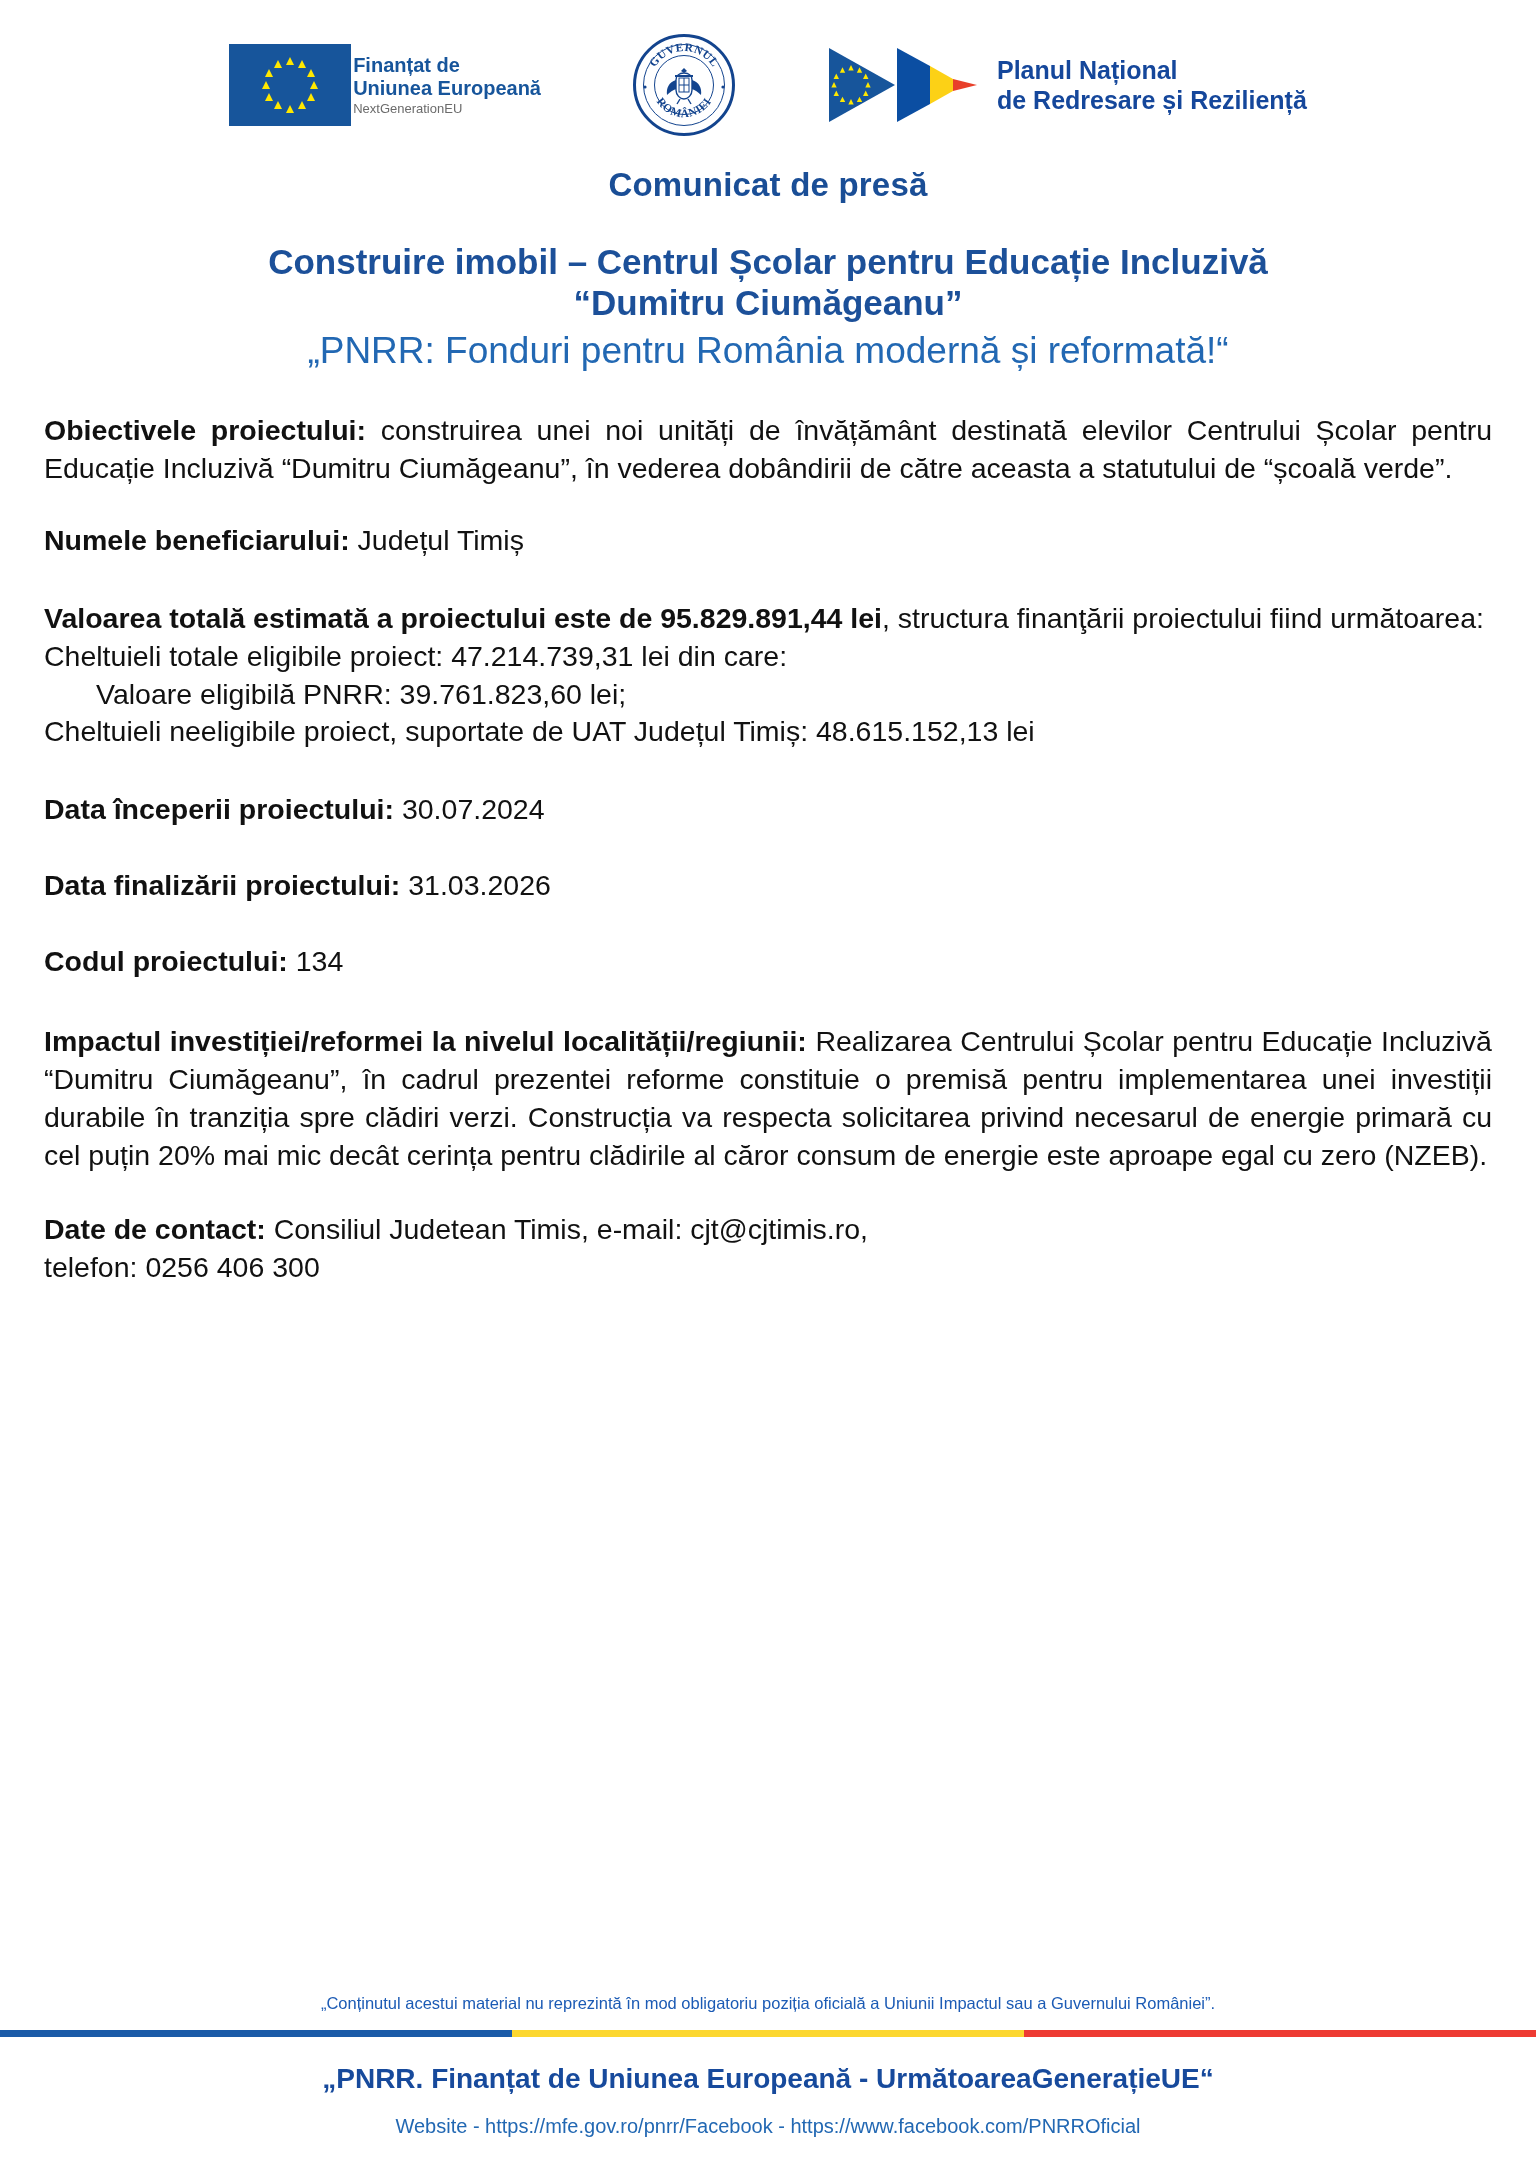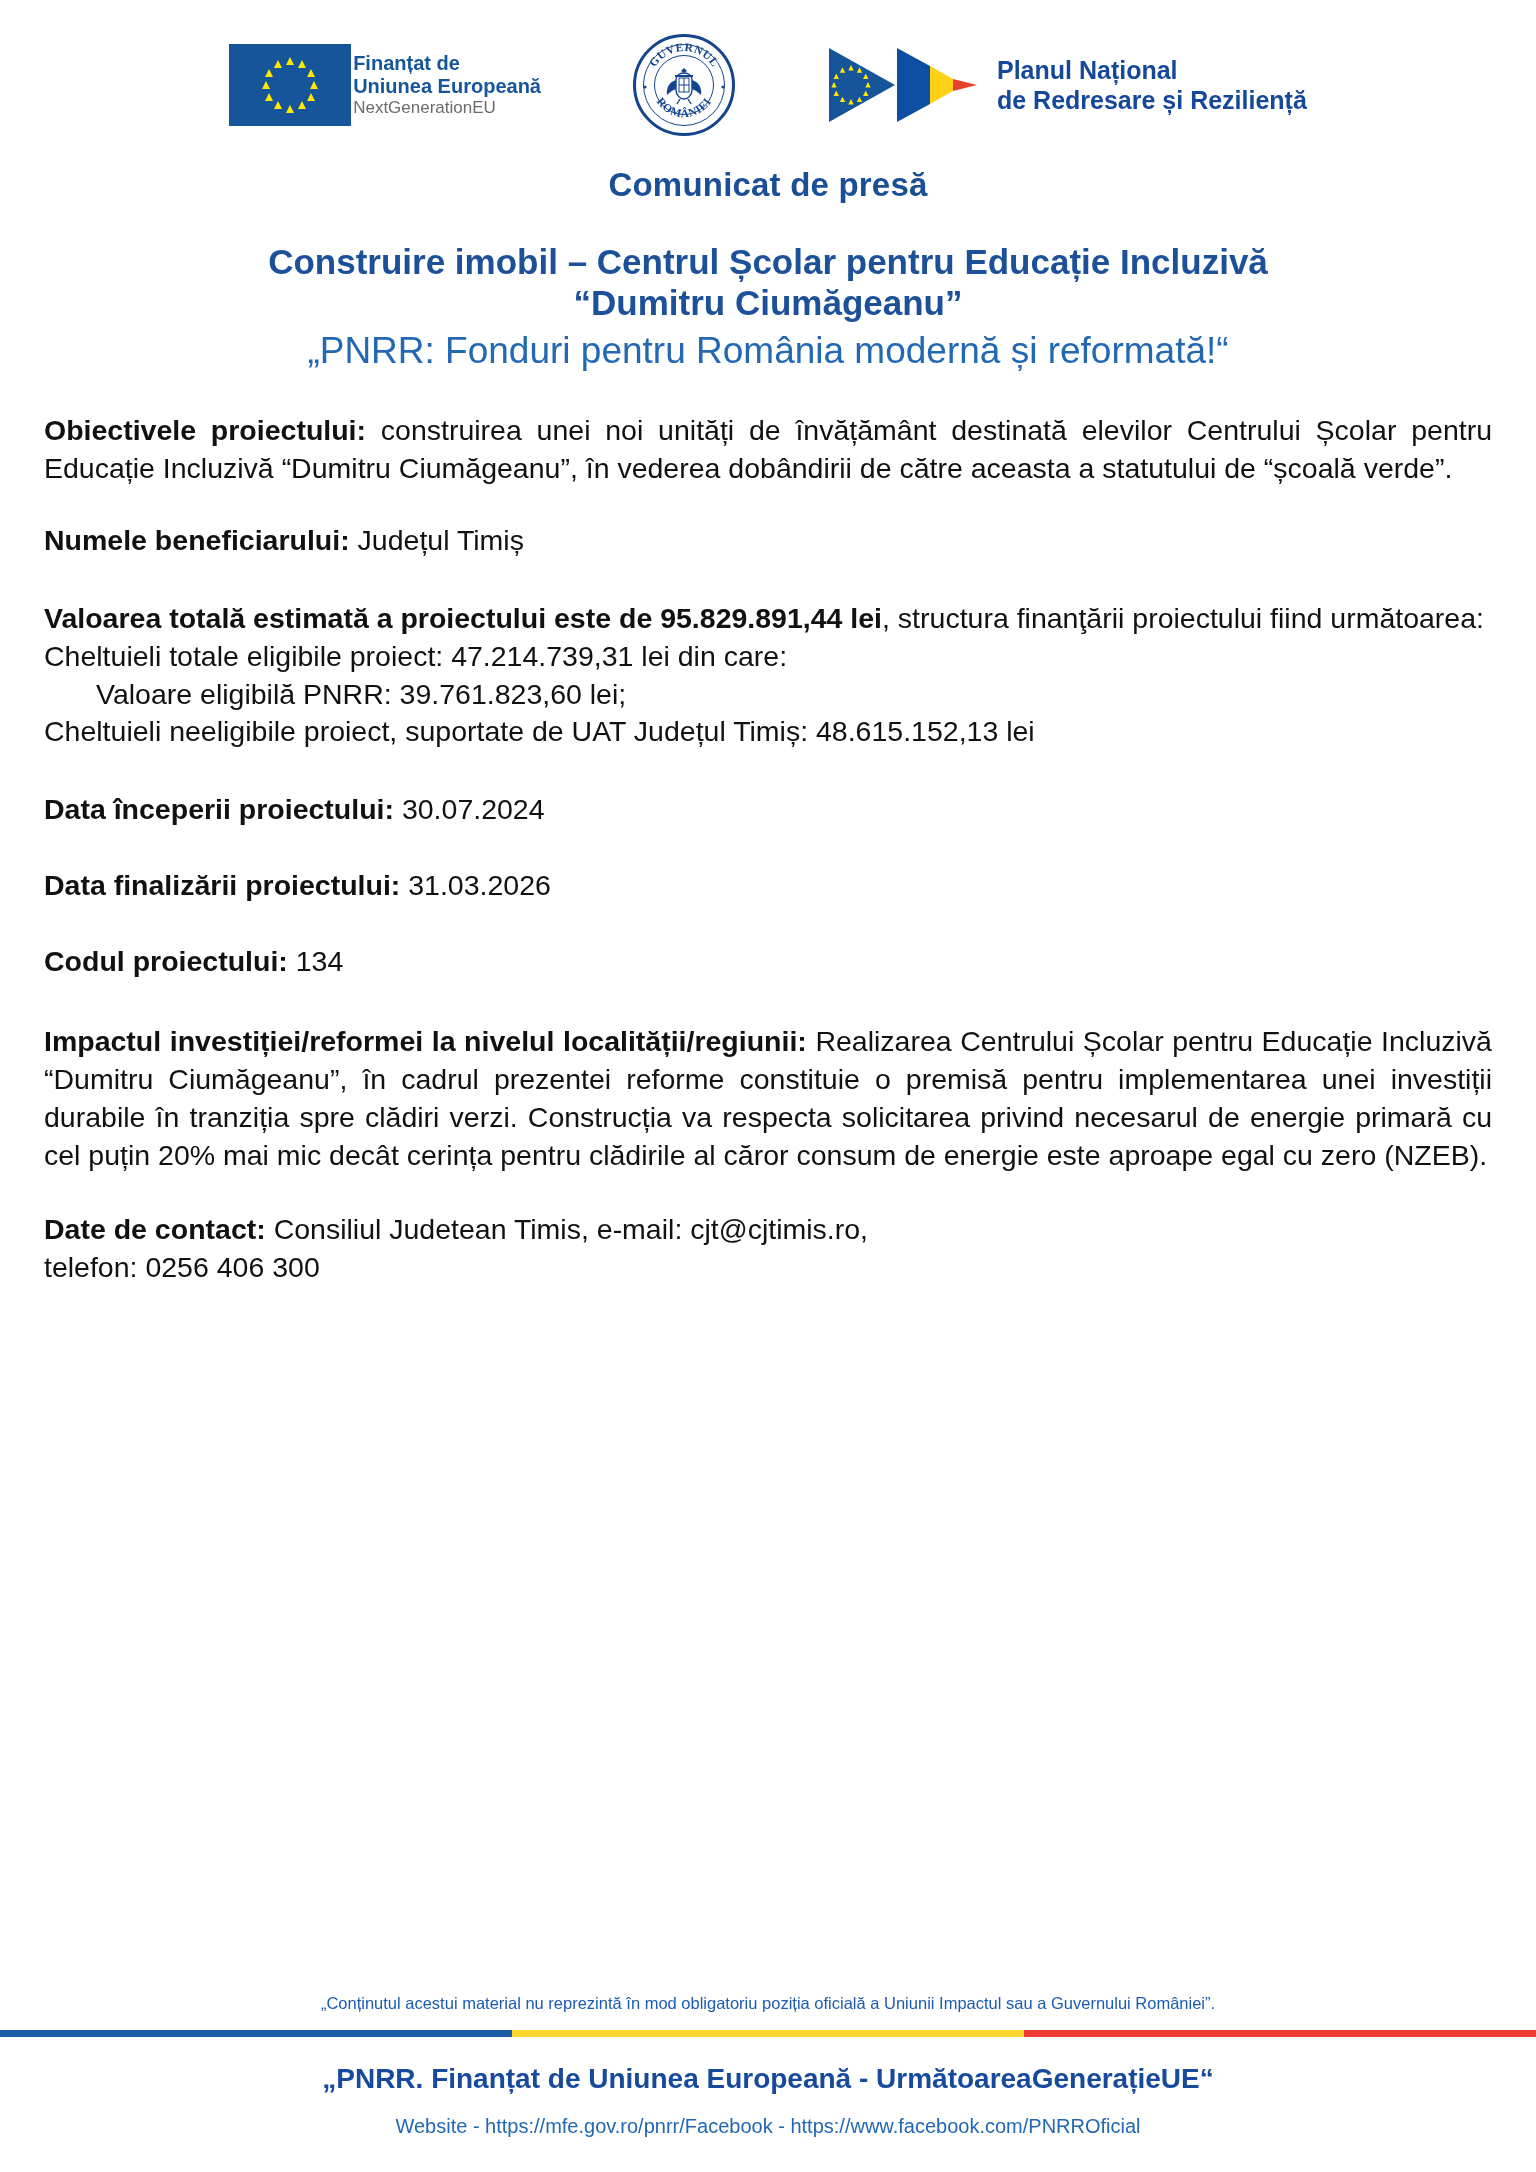--- a/index.html
+++ b/index.html
@@ -41,21 +41,21 @@
     border-left: 4.4px solid transparent;
     border-right: 4.4px solid transparent;
     border-bottom: 8.8px solid #ffe800;
   }
   .eu-text { line-height: 1.17; }
   .eu-text .l1, .eu-text .l2 {
     color: #17559b; font-weight: bold; font-size: 20px;
     white-space: nowrap;
   }
   .eu-text .l3 {
-    color: #6b6b6b; font-size: 17px; white-space: nowrap;
+    color: #6b6b6b; font-size: 13px; white-space: nowrap;
   }
 
   
   .gov-seal {
     width: 96px; height: 96px;
     border-radius: 50%;
     border: 3px solid #13448e;
     position: relative;
     flex: none;
     background: #fff;

